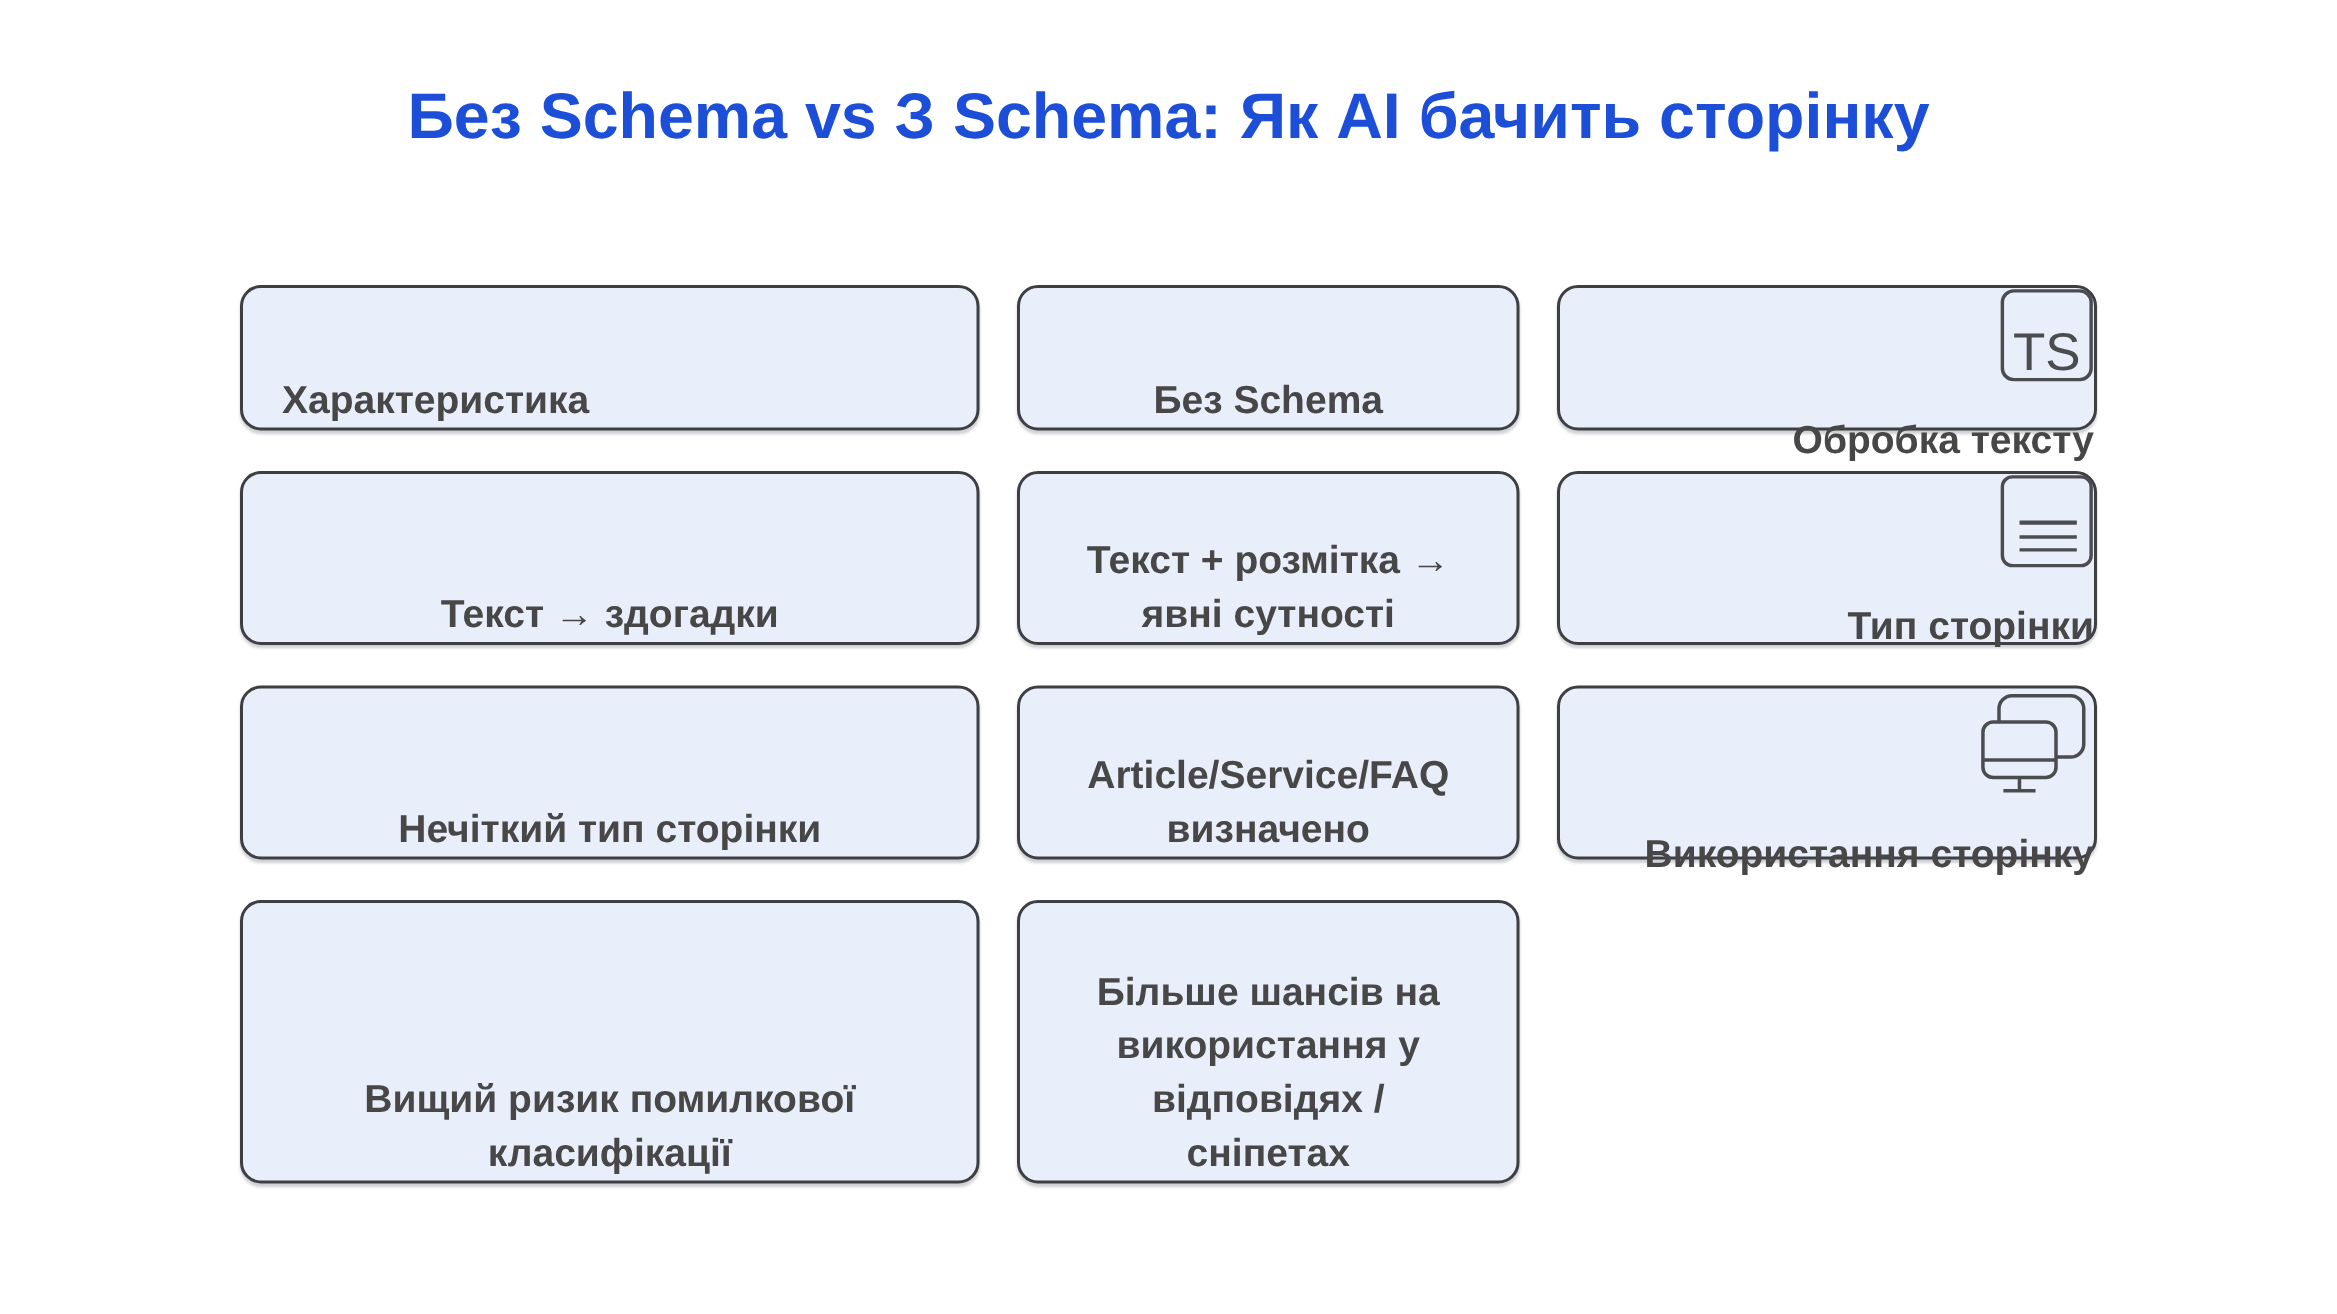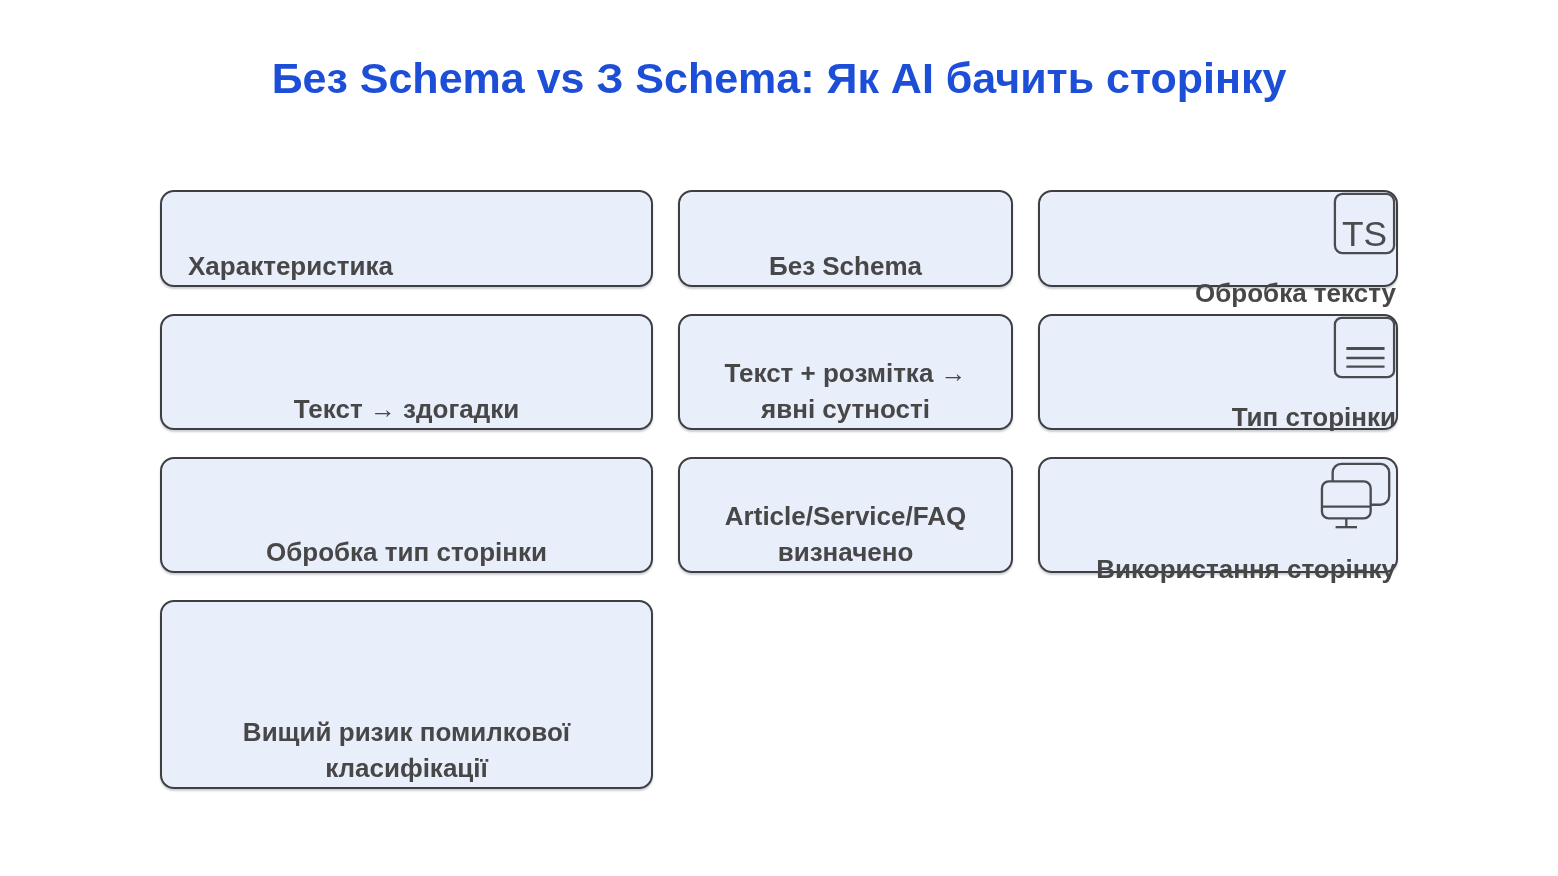--- a/index.html
+++ b/index.html
@@ -122,35 +122,38 @@
       <svg width="63" height="63" viewBox="0 0 66 66">
         <rect class="icon-stroke" x="2" y="2" width="62" height="62" rx="7"></rect>
         <line class="icon-stroke" x1="14" y1="34" x2="54" y2="34" style="stroke-width:3"></line>
         <line class="icon-stroke" x1="14" y1="44" x2="54" y2="44"></line>
         <line class="icon-stroke" x1="14" y1="53" x2="54" y2="53"></line>
       </svg>
     </span>
     <span class="cell-text">Тип сторінки</span>
   </div>
   <div class="card cell-mid">
-    <span class="cell-text cell-center">Обробка тип сторінки</span>
+    <span class="cell-text cell-center">Нечіткий тип сторінки</span>
   </div>
   <div class="card cell-right">
     <span class="cell-text cell-center">Article/Service/FAQ визначено</span>
   </div>
 
   <div class="card cell-feature">
     <span class="icon-wrap">
       <svg width="76" height="72" viewBox="0 0 78 72">
         <rect class="icon-stroke" x="13" y="4" width="58" height="42" rx="9"></rect>
         <rect class="icon-stroke" x="2" y="22" width="50" height="38" rx="7" style="fill:#e9eefb"></rect>
         <line class="icon-stroke" x1="2" y1="48" x2="52" y2="48"></line>
         <line class="icon-stroke" x1="27" y1="60" x2="27" y2="69"></line>
         <line class="icon-stroke" x1="16" y1="69" x2="38" y2="69"></line>
       </svg>
     </span>
     <span class="cell-text">Використання сторінку</span>
   </div>
   <div class="card cell-mid">
     <span class="cell-text cell-center">Вищий ризик помилкової класифікації</span>
   </div>
+  <div class="card cell-right">
+    <span class="cell-text cell-center">Більше шансів на використання у відповідях / сніпетах</span>
+  </div>
 
 </div>
 
 </body></html>

